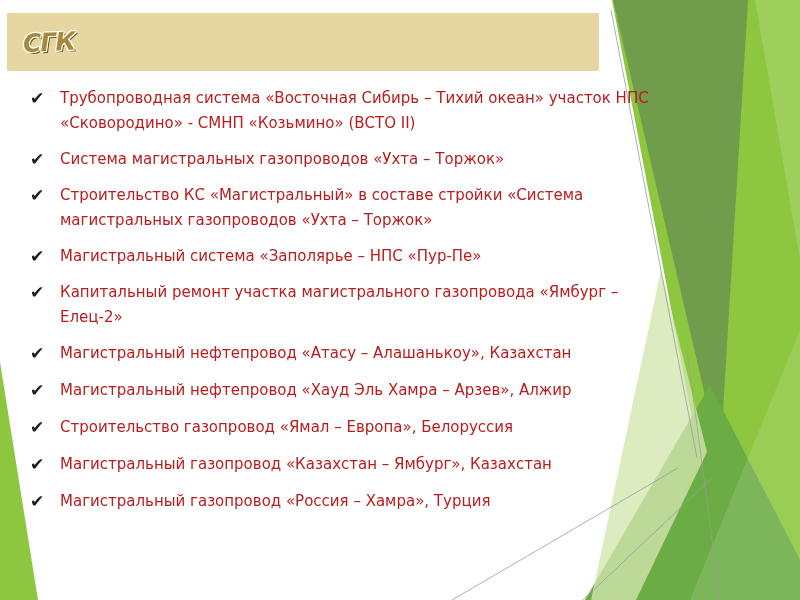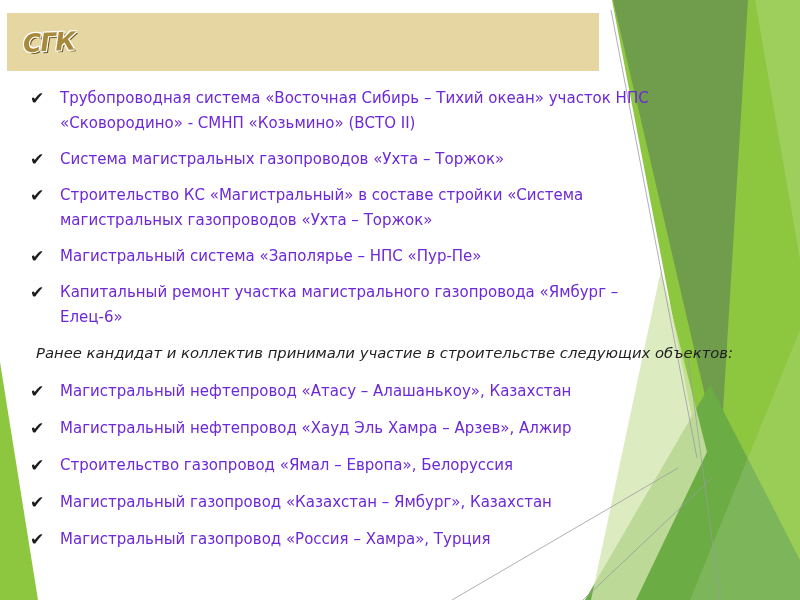--- a/index.html
+++ b/index.html
@@ -34,21 +34,21 @@
   .bullet-list{list-style:none;margin:0;padding:0;}
   .bullet-item{
     display:flex;align-items:flex-start;margin-bottom:11px;
   }
   .check{
     width:22px;flex:0 0 22px;margin-right:8px;
     font-size:17px;font-weight:bold;font-style:italic;line-height:25px;
     color:#1c1c1c;
   }
   .btext{
-    width:604px;font-size:15px;line-height:25px;color:#6d28d9;
+    width:604px;font-size:15px;line-height:25px;color:#b91c1c;
   }
   .note-line{
     margin:5px 0 14px 6px;
     font-style:italic;font-size:14.8px;line-height:24px;color:#1f1f1f;
     white-space:nowrap;
   }
   .past .bullet-item{margin-bottom:12px;}
 </style>
 </head>
 <body>
@@ -95,25 +95,24 @@
           <span class="btext">Строительство КС «Магистральный» в составе стройки «Система магистральных газопроводов «Ухта – Торжок»</span>
         </li>
 
         <li class="bullet-item">
           <span class="check">✔</span>
           <span class="btext">Магистральный система «Заполярье – НПС «Пур-Пе»</span>
         </li>
 
         <li class="bullet-item">
           <span class="check">✔</span>
-          <span class="btext">Капитальный ремонт участка магистрального газопровода «Ямбург – Елец-6»</span>
+          <span class="btext">Капитальный ремонт участка магистрального газопровода «Ямбург – Елец-2»</span>
         </li>
       </ul>
 
-    <div class="note-line">Ранее кандидат и коллектив принимали участие в строительстве следующих объектов:</div>
 
     <ul class="bullet-list past">
 
         <li class="bullet-item">
           <span class="check">✔</span>
           <span class="btext">Магистральный нефтепровод «Атасу – Алашанькоу», Казахстан</span>
         </li>
 
         <li class="bullet-item">
           <span class="check">✔</span>

